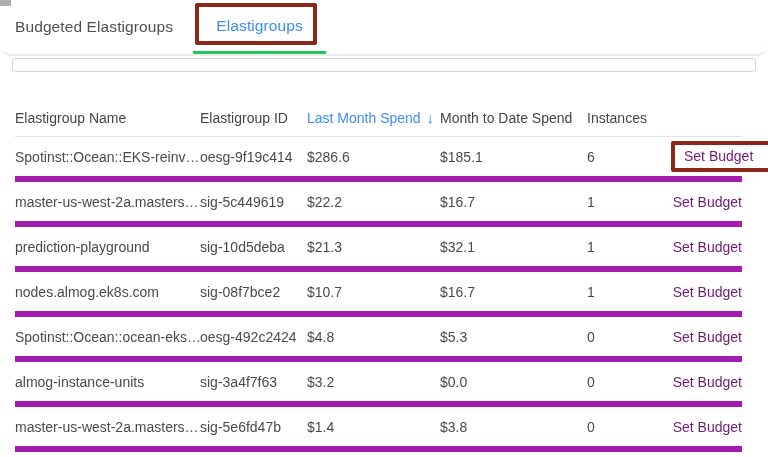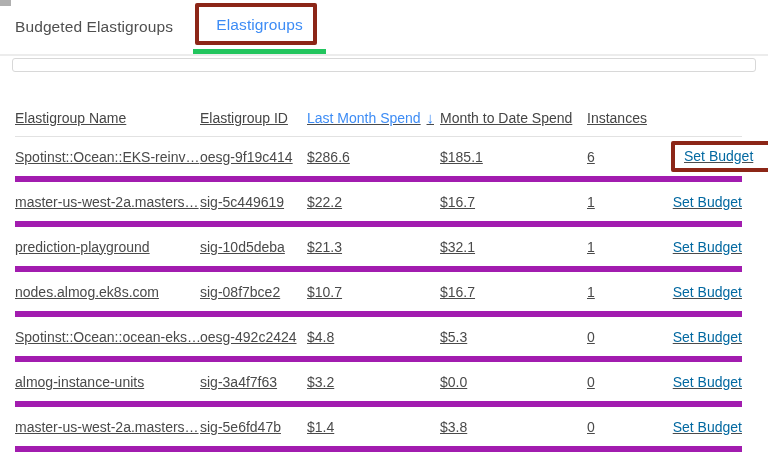--- a/index.html
+++ b/index.html
@@ -14,53 +14,54 @@
   }
   .corner-artifact {
     position: absolute; left: 0; top: 0;
     width: 11px; height: 6px; background: #9b9b9b; opacity: .8;
   }
   
   .tabs-bar {
     display: flex; align-items: stretch;
     height: 56px;
     border-bottom: 2px solid #ececec;
+    border-radius: 11px;
   }
   .tab {
     font-size: 15.5px;
     color: #4f4f4f;
     display: flex; align-items: center; justify-content: center;
     cursor: pointer;
     letter-spacing: .1px;
   }
   .tab-first { margin-left: 15px; }
   .tab-active {
     margin-left: 20px;
     width: 133px;
     color: #3d8cf5;
     position: relative;
-    border-bottom: 5px solid #22c55e;
+    border-bottom: 3px solid #22c55e;
   }
   .tab-annotation {
     position: absolute; left: 2px; top: 3px;
     width: 122px; height: 42px;
     border: 4px solid #8c2617;
     border-radius: 2px;
     pointer-events: none;
   }
   
   .filter-bar {
     margin: 2px 12px 0 12px;
     height: 14px;
     border: 1px solid #d8d8d8;
     border-radius: 3px;
     background: #fff;
   }
   
-  .table { margin: 27px 26px 0 15px; font-size: 14px; text-decoration: underline; }
+  .table { margin: 27px 26px 0 15px; font-size: 14px; }
   .thead {
     display: flex; align-items: center;
     height: 38px;
     border-bottom: 1px solid #e2e2e2;
     color: #454545;
   }
   .tr {
     display: flex; align-items: center;
     height: 45px;
     border-bottom: 6px solid #a21caf;
@@ -72,21 +73,21 @@
   .col-mtd  { width: 147px; }
   .col-inst { width: 84px;  }
   .col-action { flex: 1 1 auto; display: flex; justify-content: flex-end; overflow: visible; }
   .th-sorted { color: #3d8cf5; cursor: pointer; }
   .sort-icon {
     color: #3d8cf5;
     margin-left: auto; margin-right: 6px;
     font-size: 15px; line-height: 1;
   }
   .set-budget {
-    color: #0369a1; text-decoration: none; cursor: pointer; white-space: nowrap;
+    color: #701a75; text-decoration: none; cursor: pointer; white-space: nowrap;
   }
   .link-wrap { display: inline-block; }
   .link-wrap.annotated {
     border: 4px solid #8c2617;
     border-radius: 2px;
     padding: 3px 24px 4px 9px;
     margin-right: -26px;
     background: #fff;
   }
 </style>

